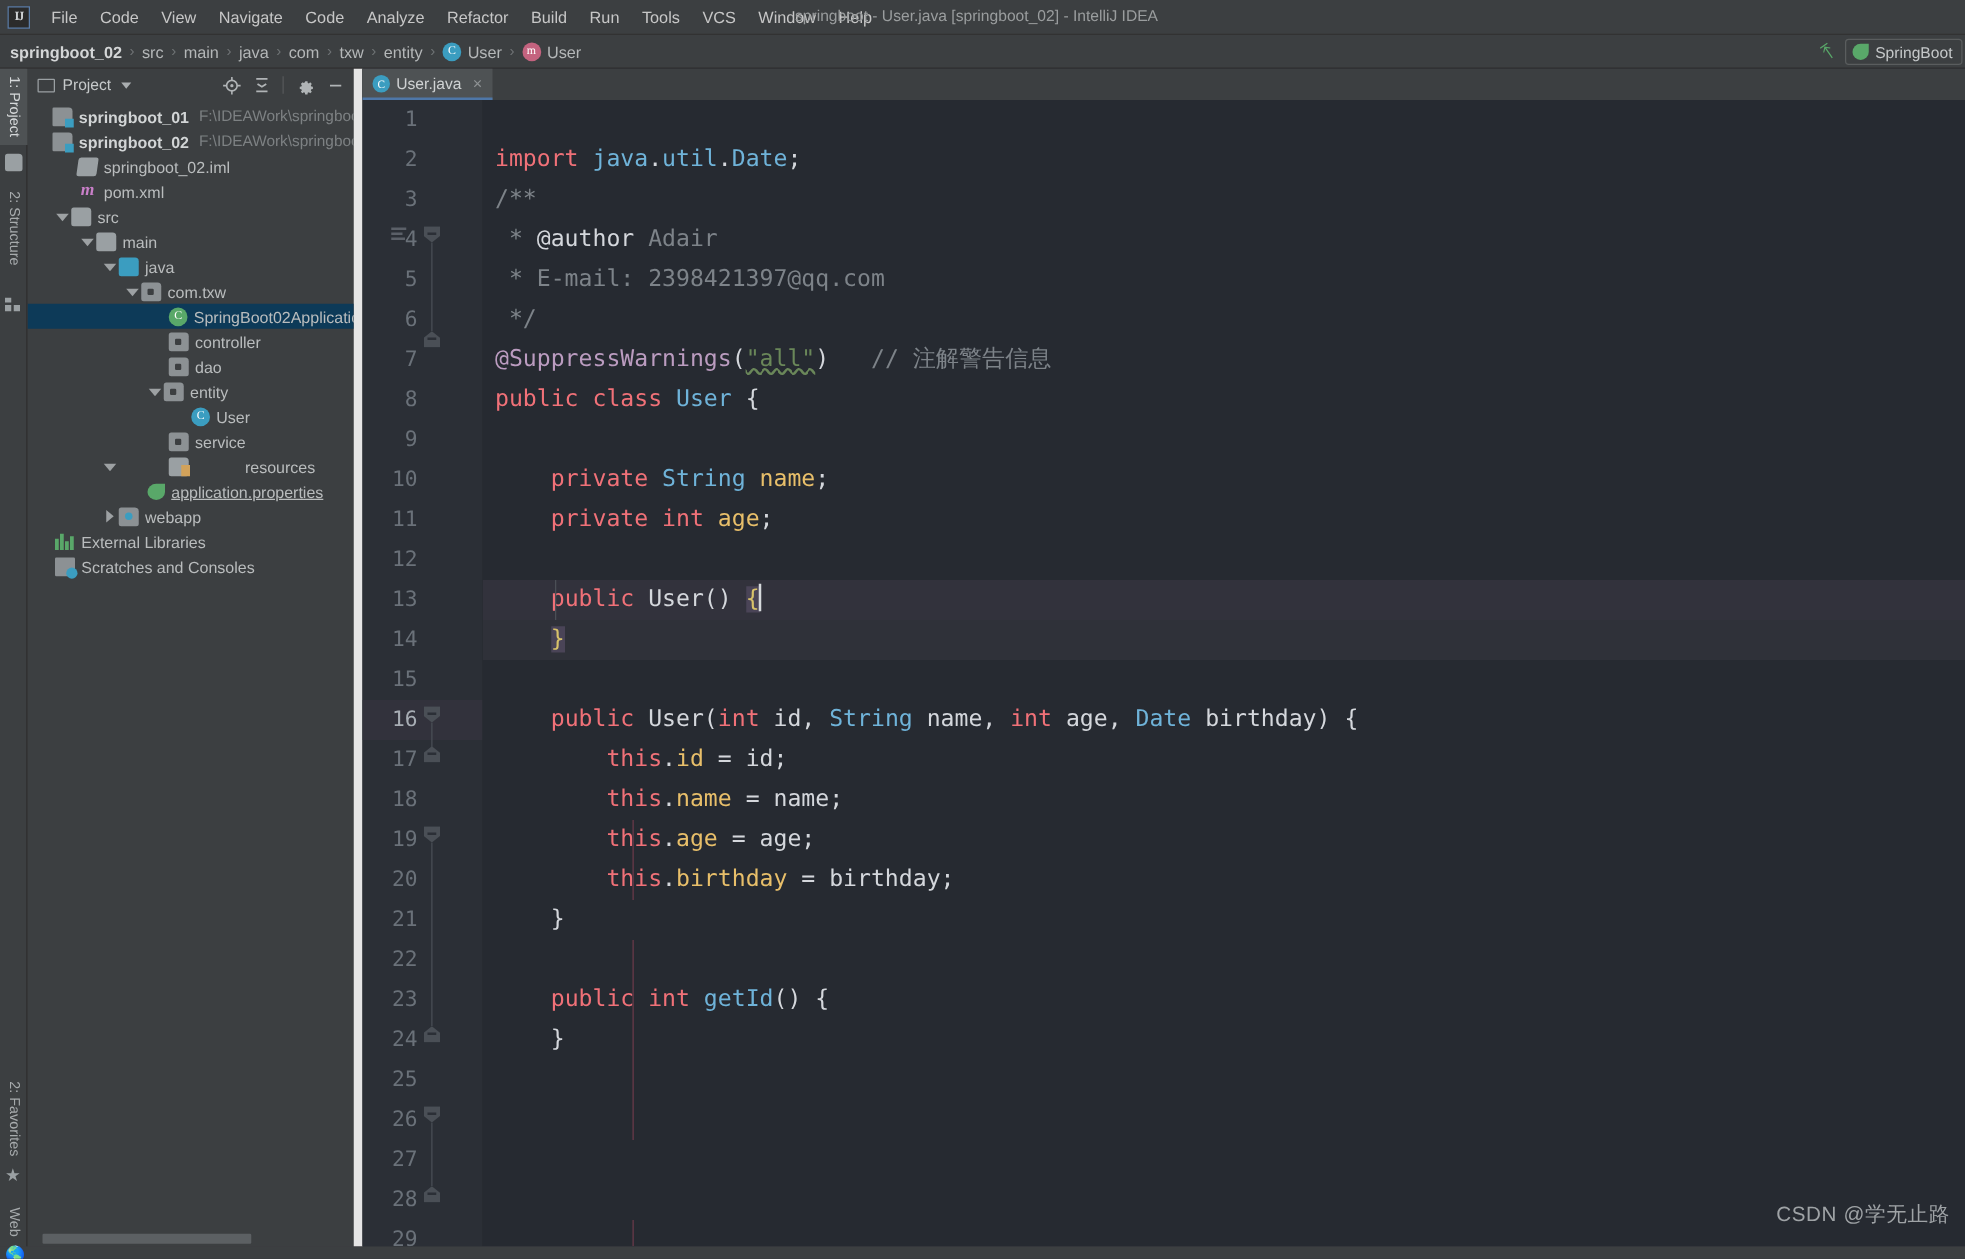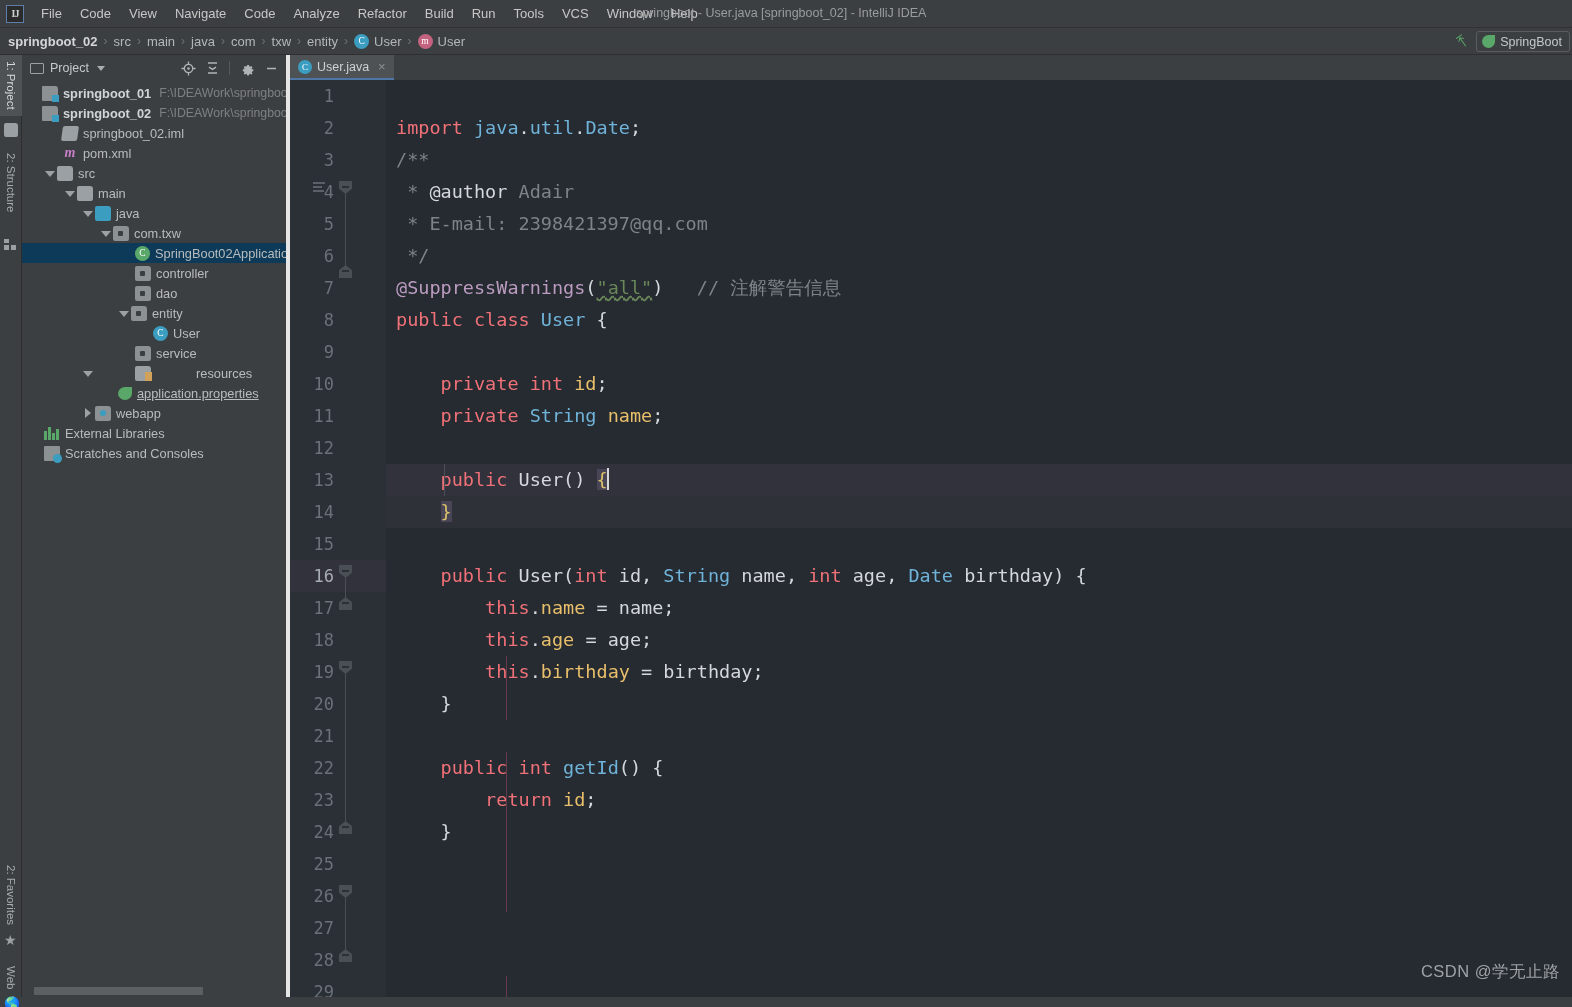--- a/index.html
+++ b/index.html
@@ -71,21 +71,21 @@
     position: absolute; left: 0; width: 22px;
     writing-mode: vertical-rl; font-size: 11.5px; color: #a7abad;
     padding: 6px 4px; white-space: nowrap; display: flex; align-items: center;
   }
   .rail-btn.active { background: #4e5254; color: #d6d9da; }
   .rail-ico { position: absolute; left: 4px; width: 14px; height: 14px; }
 
   
   .project-panel {
     width: 268px; flex: 0 0 268px; background: #3c3f41; display: flex; flex-direction: column;
-    border-right: 4px solid #e5e5e5;
+    border-right: 7px solid #e5e5e5;
   }
   .panel-head {
     height: 26px; display: flex; align-items: center; padding: 0 4px 0 8px;
     flex: 0 0 26px;
   }
   .panel-title { font-size: 12.5px; color: #c6c9ca; display: flex; align-items: center; }
   .panel-folder-ico {
     width: 14px; height: 11px; border: 1.4px solid #9aa0a3; margin-right: 6px; border-radius: 1px;
   }
   .caret-dn { width: 0; height: 0; border-left: 4px solid transparent; border-right: 4px solid transparent;
@@ -493,34 +493,34 @@
 
           <div class="cline">&nbsp;</div>
           <div class="cline"><span class="kw2">import</span> <span class="type">java</span><span class="pln">.</span><span class="type">util</span><span class="pln">.</span><span class="type">Date</span><span class="pln">;</span></div>
           <div class="cline"><span class="cmt">/**</span></div>
           <div class="cline"><span class="cmt"> * </span><span class="pln">@author</span><span class="cmt"> Adair</span></div>
           <div class="cline"><span class="cmt"> * E-mail: 2398421397@qq.com</span></div>
           <div class="cline"><span class="cmt"> */</span></div>
           <div class="cline"><span class="ann">@SuppressWarnings</span><span class="pln">(</span><span class="str wavy">"all"</span><span class="pln">)</span>   <span class="cmt">// 注解警告信息</span></div>
           <div class="cline"><span class="kw2">public class</span> <span class="type">User</span> <span class="pln">{</span></div>
           <div class="cline">&nbsp;</div>
-          <div class="cline">    <span class="kw2">private int</span> <span class="fld">id</span><span class="pln">;</span></div>
           <div class="cline">    <span class="kw2">private</span> <span class="type">String</span> <span class="fld">name</span><span class="pln">;</span></div>
+          <div class="cline">    <span class="kw2">private int</span> <span class="fld">age</span><span class="pln">;</span></div>
           <div class="cline">&nbsp;</div>
           <div class="cline cur">    <span class="kw2">public</span> <span class="pln">User() </span><span class="match-brace brc">{</span><span class="caret"></span></div>
           <div class="cline cur2">    <span class="match-brace brc">}</span></div>
           <div class="cline">&nbsp;</div>
           <div class="cline">    <span class="kw2">public</span> <span class="pln">User(</span><span class="kw2">int</span> <span class="pln">id, </span><span class="type">String</span> <span class="pln">name, </span><span class="kw2">int</span> <span class="pln">age, </span><span class="type">Date</span> <span class="pln">birthday) {</span></div>
+          <div class="cline">        <span class="kw2">this</span><span class="pln">.</span><span class="fld">id</span> <span class="pln">= id;</span></div>
           <div class="cline">        <span class="kw2">this</span><span class="pln">.</span><span class="fld">name</span> <span class="pln">= name;</span></div>
           <div class="cline">        <span class="kw2">this</span><span class="pln">.</span><span class="fld">age</span> <span class="pln">= age;</span></div>
           <div class="cline">        <span class="kw2">this</span><span class="pln">.</span><span class="fld">birthday</span> <span class="pln">= birthday;</span></div>
           <div class="cline">    <span class="pln">}</span></div>
           <div class="cline">&nbsp;</div>
           <div class="cline">    <span class="kw2">public int</span> <span class="mtd">getId</span><span class="pln">() {</span></div>
-          <div class="cline">        <span class="kw2">return</span> <span class="fld">id</span><span class="pln">;</span></div>
           <div class="cline">    <span class="pln">}</span></div>
           <div class="cline">&nbsp;</div>
         </div>
       </div>
     </div>
 
     <div class="watermark">CSDN @学无止路</div>
   </div>
 
   <div class="statusbar"></div>

